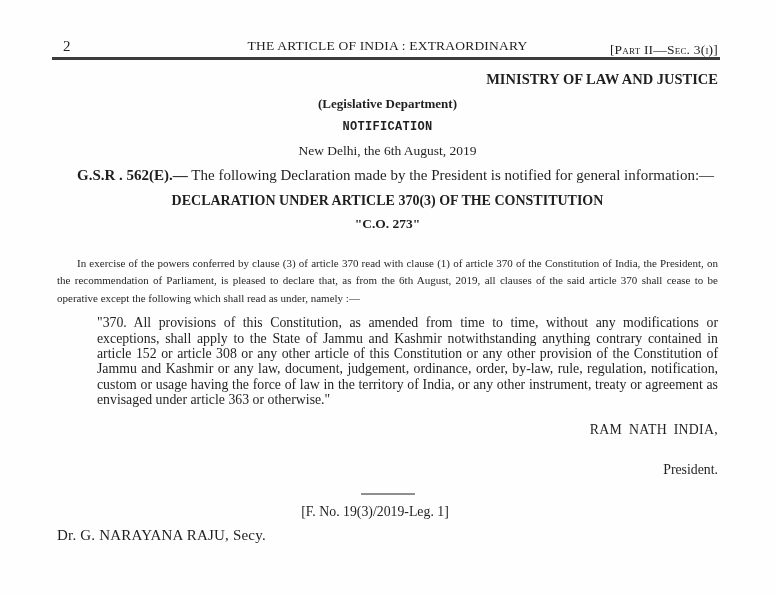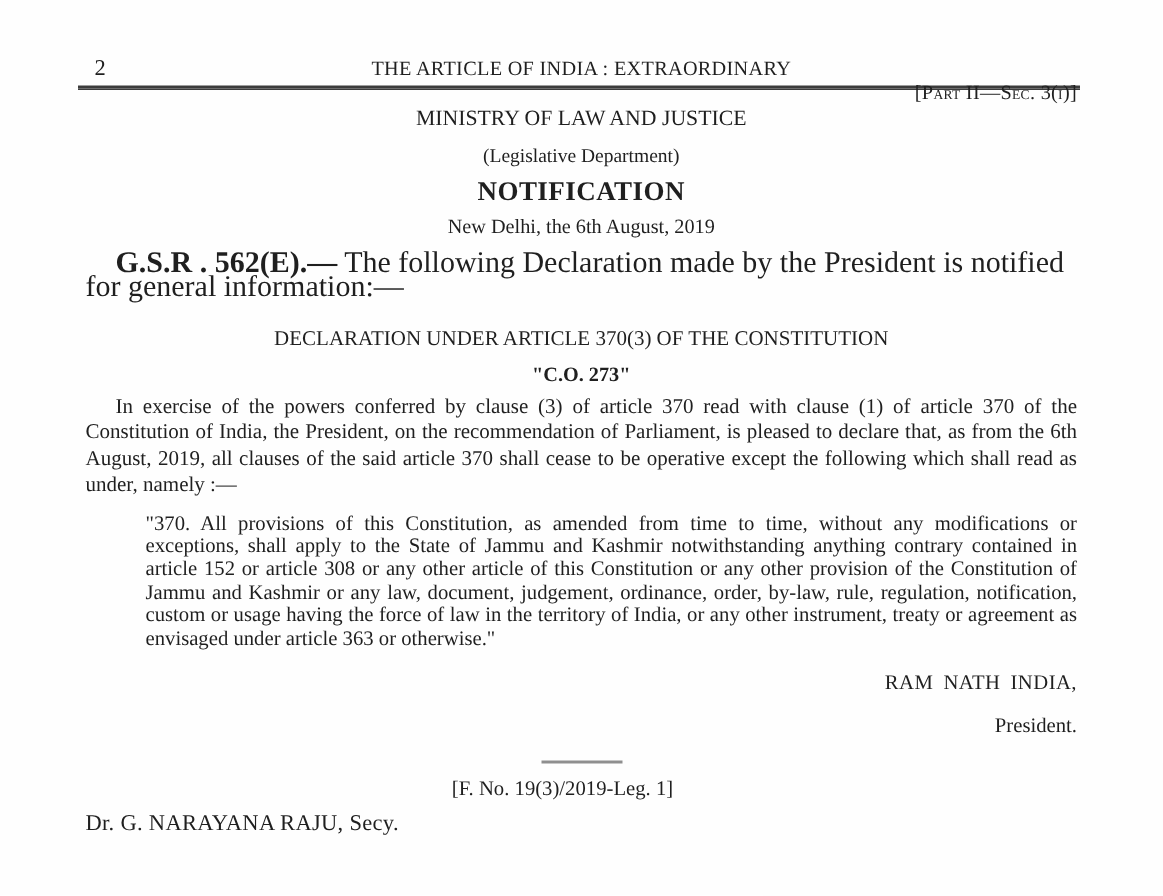--- a/index.html
+++ b/index.html
@@ -33,71 +33,71 @@
   }
   .gazette-title {
     position: absolute;
     left: 0; right: 0;
     text-align: center;
     letter-spacing: 0.2px;
   }
   .part-label {
     position: absolute;
     right: 0;
-    top: 16px;
+    top: 4px;
     font-variant: small-caps;
     letter-spacing: 0.2px;
   }
   .rule-double {
     margin-left: -5px;
     margin-right: -2px;
     height: 3px;
     border-top: 2px solid #3c3c3c;
     border-bottom: 1.5px solid #3c3c3c;
   }
   
   .c { text-align: center; line-height: 15px; }
-  .ministry   { margin-top: 12px; font-weight: normal; font-size: 14.5px; }
-  .department { margin-top: 9px;  font-weight: normal; font-size: 13px; }
-  .doc-type   { margin-top: 9px;  font-weight: bold; font-size: 18px; letter-spacing: 0.3px; }
+  .ministry   { margin-top: 12px; font-weight: bold; font-size: 14.5px; text-align: right; }
+  .department { margin-top: 9px;  font-weight: bold; font-size: 13px; }
+  .doc-type   { margin-top: 9px;  font-weight: bold; font-size: 12px; letter-spacing: 0.3px; font-family: Liberation Mono, monospace; }
   .dateline   { margin-top: 8px;  font-size: 13.5px; text-align: center; }
   
   .gsr-para {
     margin-top: 9px;
-    font-size: 20px;
+    font-size: 15px;
     line-height: 16px;
     text-indent: 20px;
   }
   .gsr-label { font-weight: bold; }
-  .declaration-title { margin-top: 20px; font-weight: normal; font-size: 14px; }
+  .declaration-title { margin-top: 10px; font-weight: bold; font-size: 14px; }
   .co-number         { margin-top: 8px;  font-weight: bold; font-size: 13.5px; }
   .body-para {
-    margin-top: 6px;
-    font-size: 14px;
+    margin-top: 24px;
+    font-size: 11px;
     line-height: 17.4px;
     text-align: justify;
     text-indent: 20px;
   }
   .quote-block {
     margin-top: 8px;
     padding-left: 40px;
     font-size: 13.8px;
     line-height: 15.4px;
     text-align: justify;
   }
   
   .sig-name {
     margin-top: 14px;
     text-align: right;
     font-size: 13.8px;
     word-spacing: 3px;
     letter-spacing: 0.3px;
   }
   .sig-title {
-    margin-top: 13px;
+    margin-top: 24px;
     text-align: right;
     font-size: 13.8px;
   }
   .section-divider {
     width: 54px;
     height: 2px;
     background: #8f8f8f;
     margin: 15px auto 0;
   }
   .file-number {

